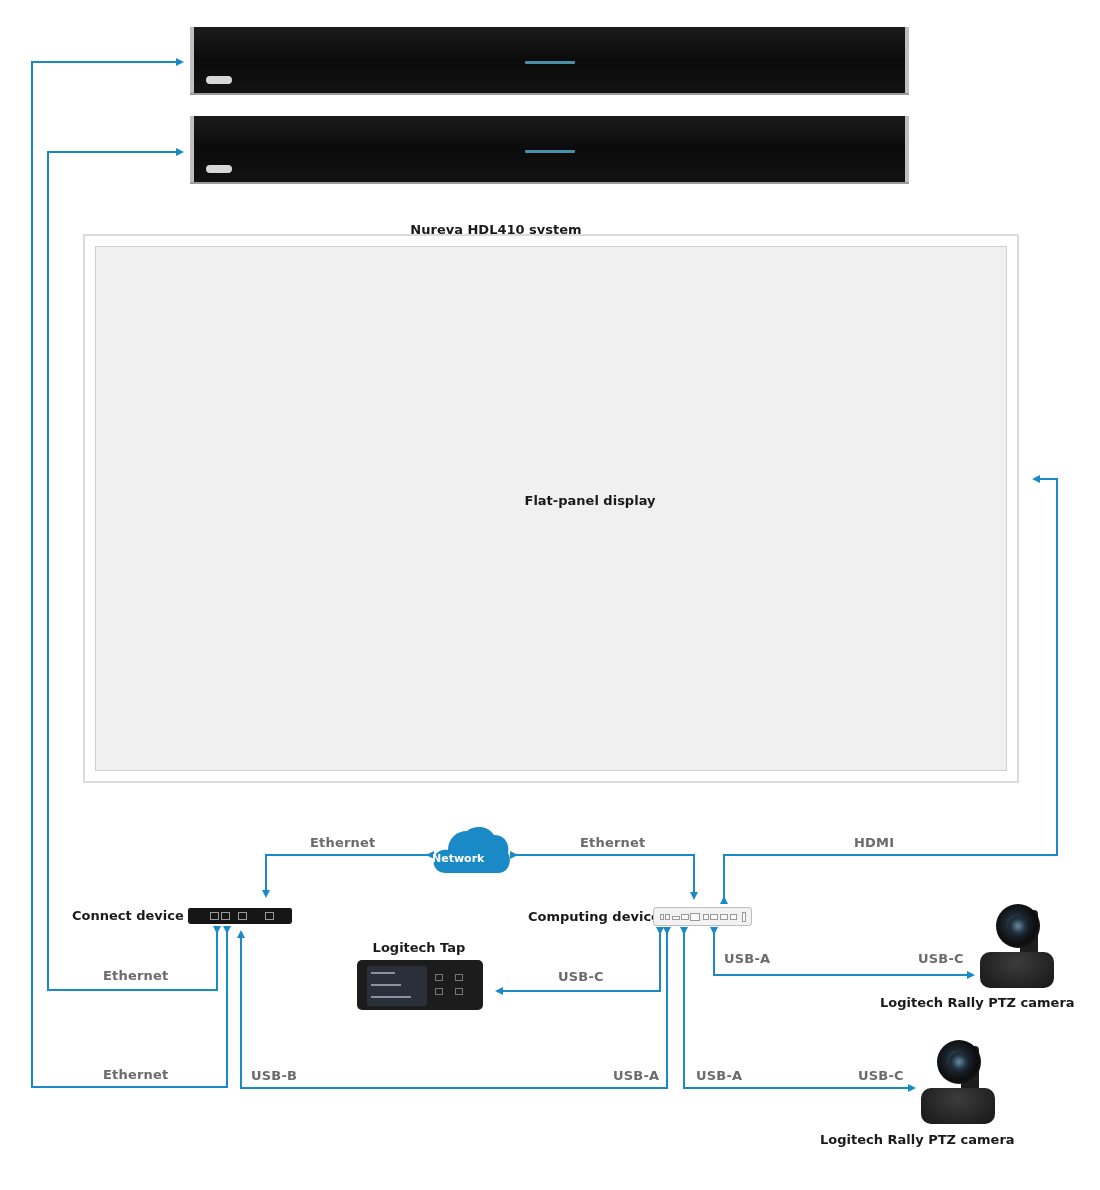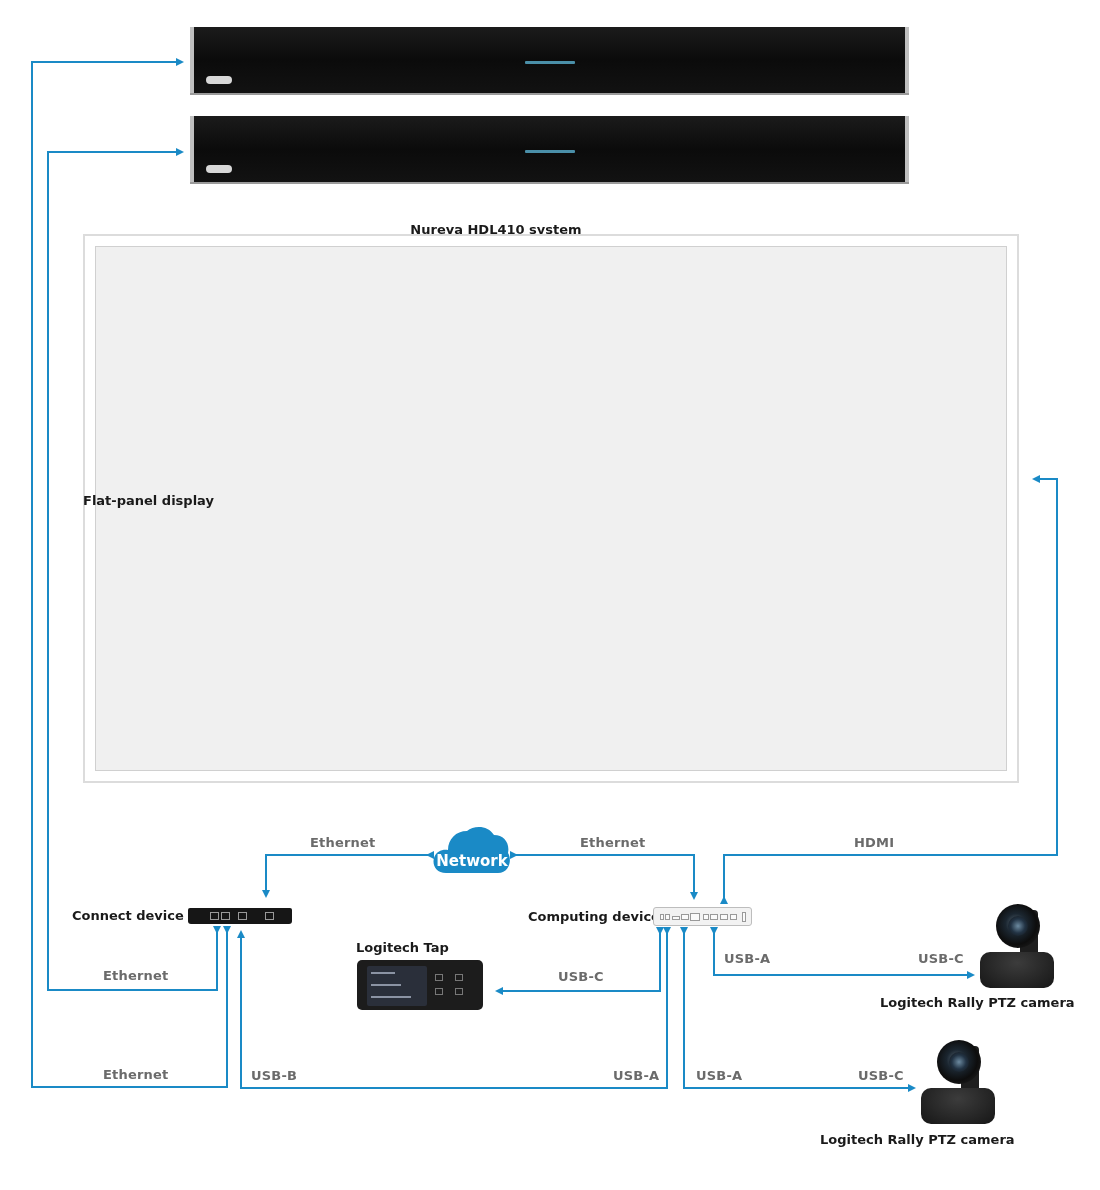--- a/index.html
+++ b/index.html
@@ -65,26 +65,26 @@
 </div>
 <div class="abs bar" style="left:190px;top:116px;width:711px;height:66px;">
   <div class="led"></div>
   <div class="badge"></div>
 </div>
 <div class="abs lbl-dark" style="left:0;width:992px;top:190px;text-align:center;margin-top:32px;">Nureva HDL410 system</div>
 
 <div class="abs display-outer" style="left:83px;top:234px;width:932px;height:545px;">
   <div class="abs display-inner" style="left:10px;top:10px;width:910px;height:523px;"></div>
 </div>
-<div class="abs lbl-dark" style="left:83px;width:934px;top:493px;">Flat-panel display</div>
+<div class="abs lbl-dark" style="left:83px;width:934px;top:493px;text-align:center;padding-left:40px;">Flat-panel display</div>
 
 <svg class="abs" style="left:432px;top:823px;" width="80" height="52" viewBox="0 0 80 52">
   <path d="M14,50 C4,50 0,42 2,35 C4,28 11,26 16,27 C16,16 24,8 35,8 C42,2 56,2 62,12 C72,12 78,20 76,30 C80,36 78,50 66,50 Z" fill="#1a8ac6"></path>
 </svg>
-<div class="abs" style="left:432px;top:852px;width:80px;text-align:center;color:#fff;font-weight:bold;font-size:15px;">Network</div>
+<div class="abs" style="left:432px;top:852px;width:80px;color:#fff;font-weight:bold;font-size:11px;">Network</div>
 
 <div class="abs lbl-dark" style="left:72px;top:908px;">Connect device</div>
 <div class="abs connect" style="left:188px;top:908px;width:104px;height:16px;">
   <div class="port" style="left:22px;"></div>
   <div class="port" style="left:33px;"></div>
   <div class="port" style="left:50px;"></div>
   <div class="port" style="left:77px;"></div>
 </div>
 
 <div class="abs lbl-dark" style="left:528px;top:909px;">Computing device</div>
@@ -94,21 +94,21 @@
   <div class="p" style="left:18px;width:6px;top:8px;height:2px;"></div>
   <div class="p" style="left:27px;width:6px;"></div>
   <div class="p" style="left:36px;width:8px;top:5px;height:6px;"></div>
   <div class="p" style="left:49px;width:4px;"></div>
   <div class="p" style="left:56px;width:6px;"></div>
   <div class="p" style="left:66px;width:6px;"></div>
   <div class="p" style="left:76px;width:5px;"></div>
   <div class="p" style="left:88px;width:2px;top:4px;height:8px;"></div>
 </div>
 
-<div class="abs lbl-dark" style="left:356px;top:940px;width:126px;text-align:left;">Logitech Tap</div>
+<div class="abs lbl-dark" style="left:356px;top:940px;width:126px;text-align:center;">Logitech Tap</div>
 <div class="abs tap" style="left:357px;top:960px;width:126px;height:50px;">
   <div class="screen"></div>
   <div class="row" style="top:12px;width:24px;"></div>
   <div class="row" style="top:24px;width:30px;"></div>
   <div class="row" style="top:36px;width:40px;"></div>
   <div class="ico" style="left:78px;top:14px;"></div>
   <div class="ico" style="left:98px;top:14px;"></div>
   <div class="ico" style="left:78px;top:28px;"></div>
   <div class="ico" style="left:98px;top:28px;"></div>
 </div>

